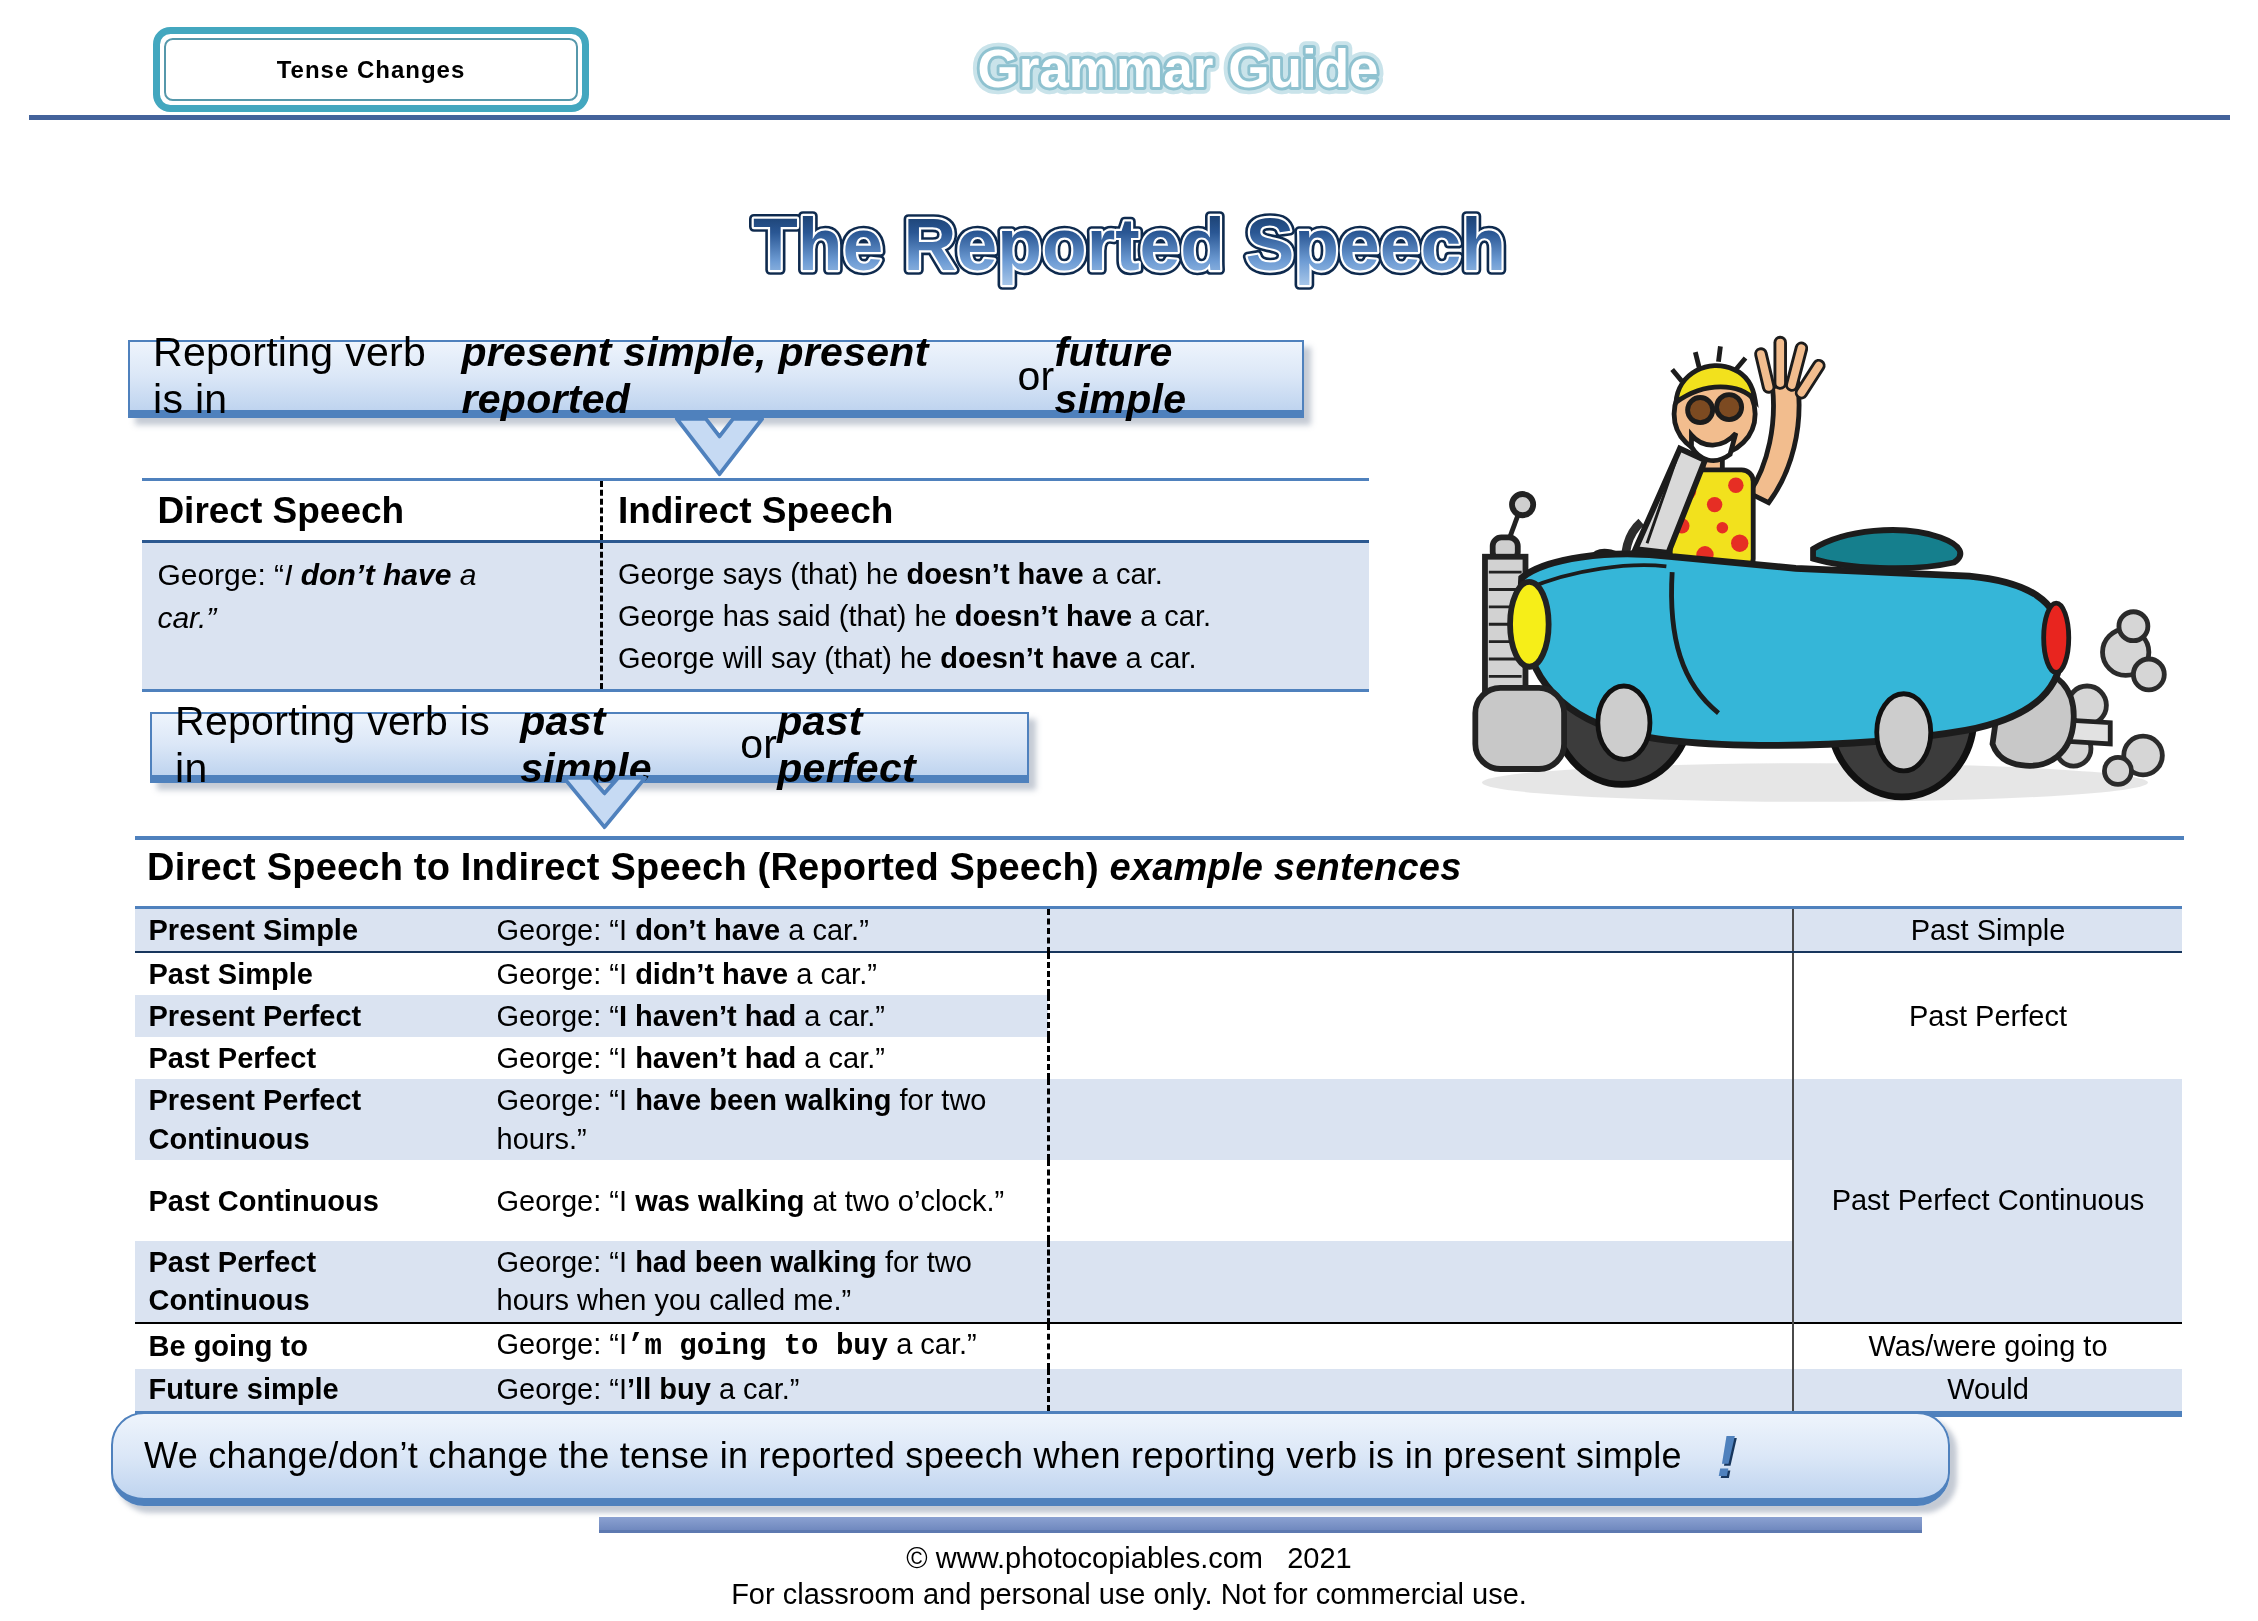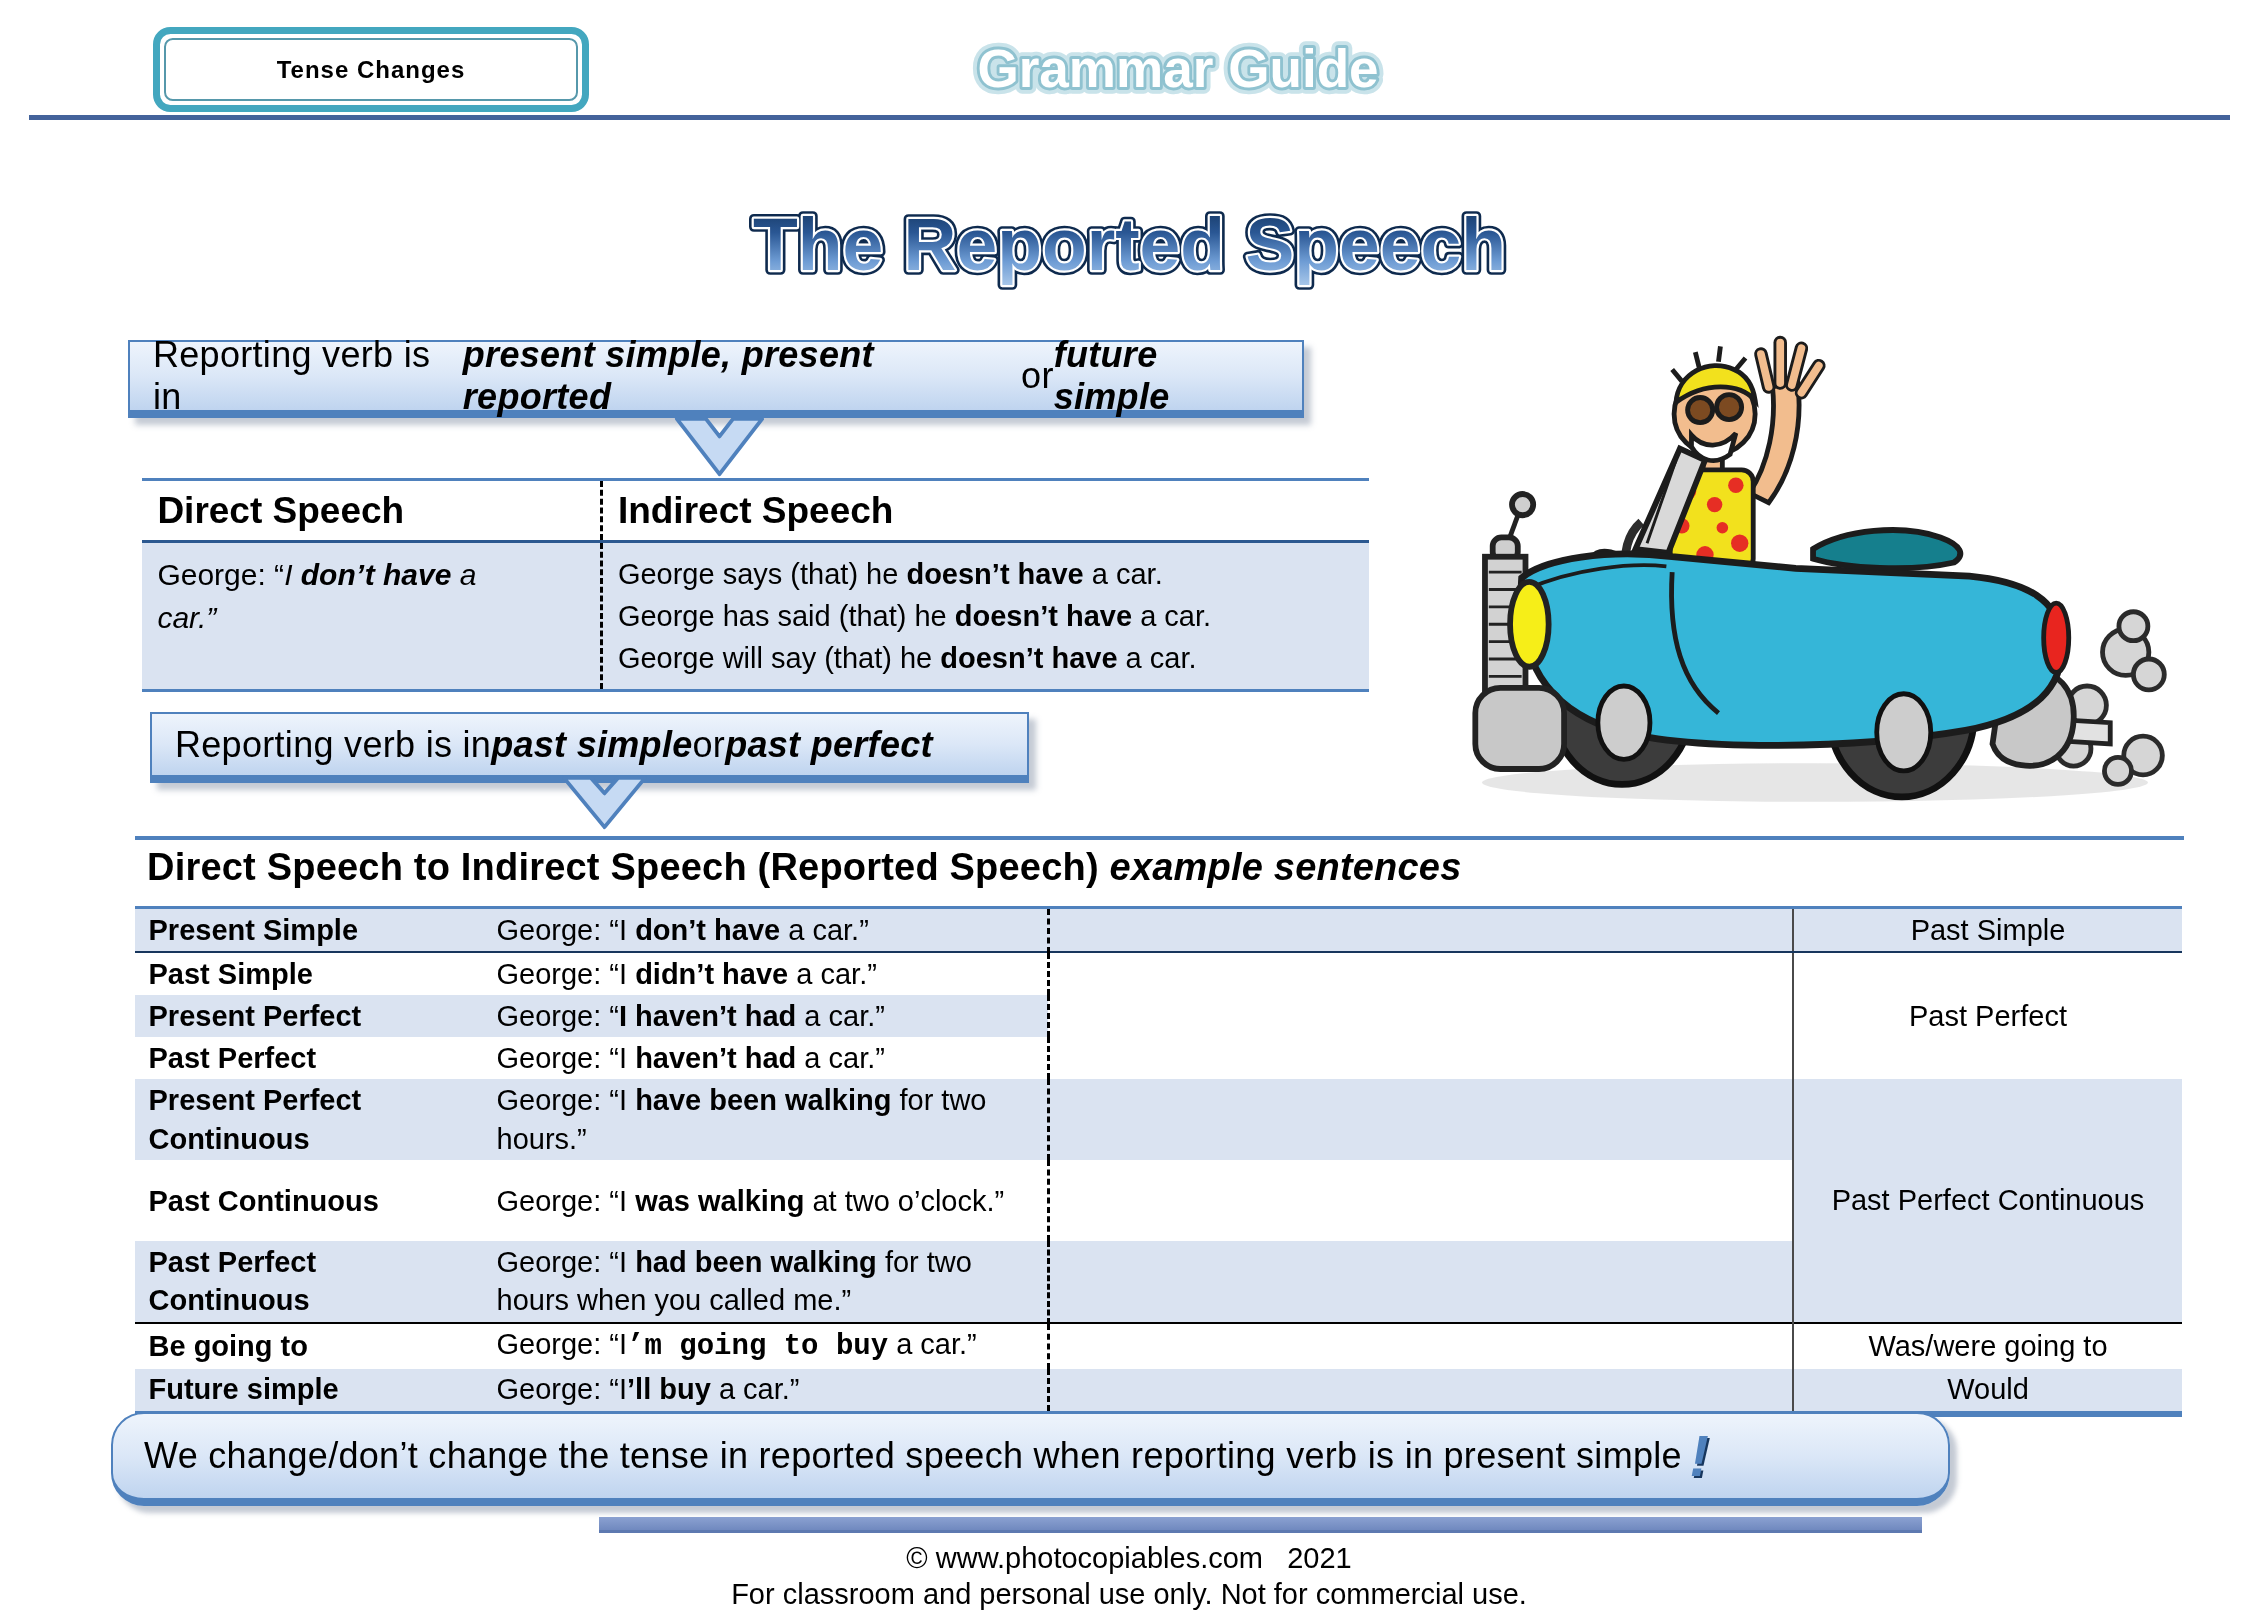--- a/index.html
+++ b/index.html
@@ -17,25 +17,25 @@
   .header-rule{position:absolute;left:29px;top:115px;width:2201px;height:4.8px;background:#44639b;}
 
   
   .title-svg{position:absolute;left:618px;top:189px;width:1023px;height:108px;}
 
   
   .callout{position:absolute;display:flex;align-items:center;
            border:2.9px solid #4f81bd;border-bottom:8.7px solid #4f81bd;
            background:linear-gradient(180deg,#eef4fc 0%,#dbe7f7 50%,#bfd4ef 100%);
            box-shadow:6.8px 6.8px 5.8px rgba(125,138,160,0.45);
-           font-size:36px;padding:4px 23px;letter-spacing:0.3px;}
+           font-size:41px;padding:4px 23px;letter-spacing:0.3px;}
   .callout-top{left:128px;top:340px;width:1176px;height:78px;}
   .callout-mid{left:150px;top:712px;width:879px;height:71px;}
   .callout-bottom{left:111px;top:1412px;width:1839px;height:94px;
-                  border-radius:33px;font-size:36px;padding:0 31px;}
+                  border-radius:33px;font-size:36px;padding:0 31px;gap:27px;}
   .excl{font-size:58px;font-weight:bold;font-style:italic;color:#4f81bd;
         margin-left:7.7px;line-height:0.8;text-shadow:1.9px 1.9px 0 #17365d;}
   .arrow{position:absolute;}
   .arrow1{left:671px;top:416px;}
   .arrow2{left:558px;top:775px;}
 
   
   #table1{position:absolute;left:142px;top:478px;width:1226px;
           border-collapse:collapse;table-layout:fixed;
           border-top:3.9px solid #4f81bd;border-bottom:3.9px solid #4f81bd;}

